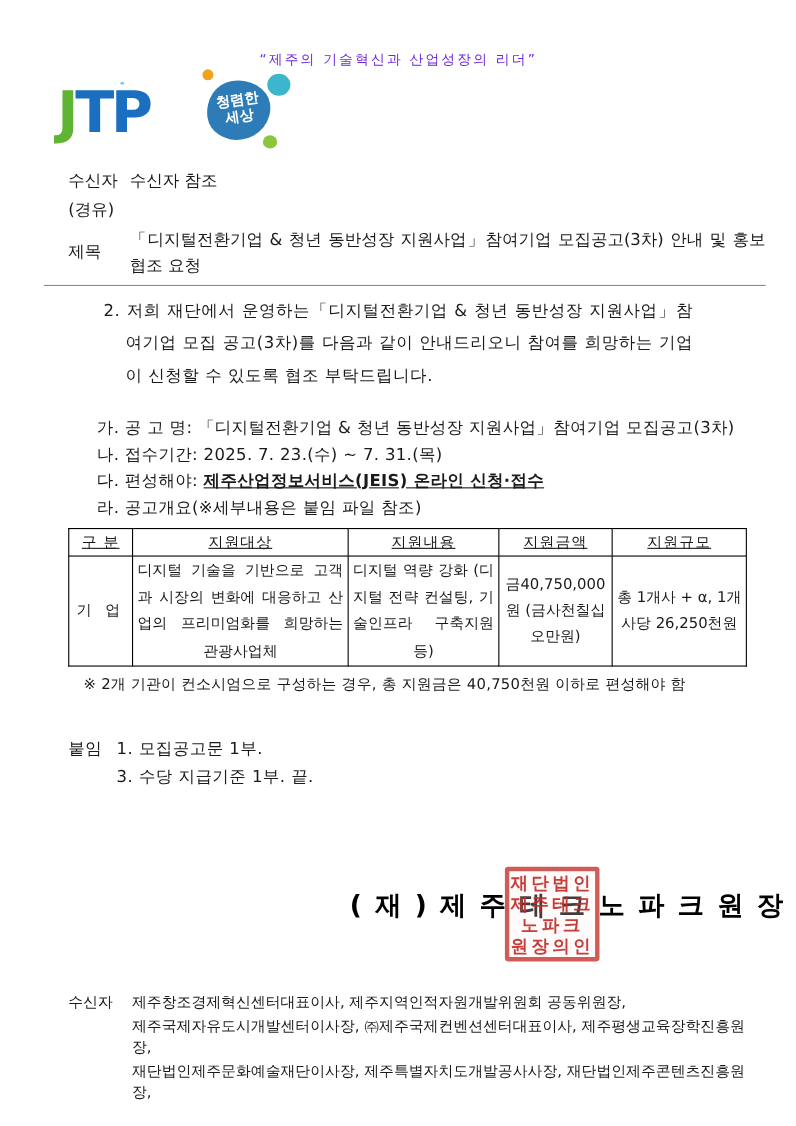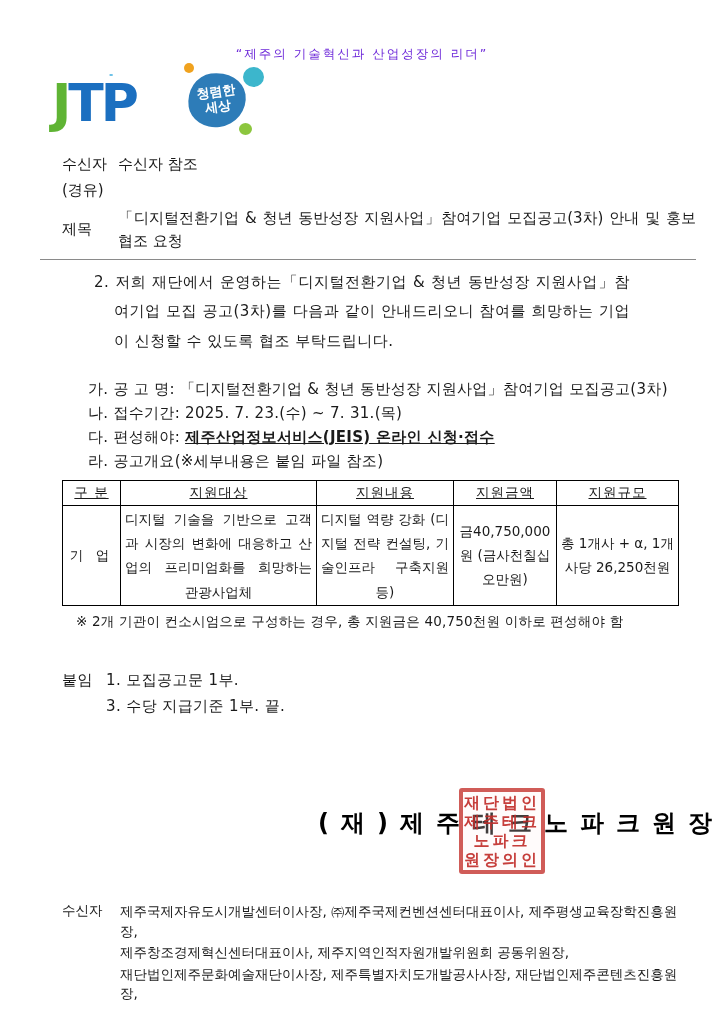--- a/index.html
+++ b/index.html
@@ -164,20 +164,20 @@
       <span>재단법인</span>
       <span>제주테크</span>
       <span>노파크</span>
       <span>원장의인</span>
     </div>
   </div>
 
   <div class="recips">
     <span>수신자</span>
     <div class="recips-lines">
+      <div>제주창조경제혁신센터대표이사, 제주지역인적자원개발위원회 공동위원장,</div>
       <div>제주국제자유도시개발센터이사장, ㈜제주국제컨벤션센터대표이사, 제주평생교육장학진흥원장,</div>
-      <div>제주창조경제혁신센터대표이사, 제주지역인적자원개발위원회 공동위원장,</div>
       <div>재단법인제주문화예술재단이사장, 제주특별자치도개발공사사장, 재단법인제주콘텐츠진흥원장,</div>
 
     </div>
   </div>
 
 </div>
 
 </body></html>

